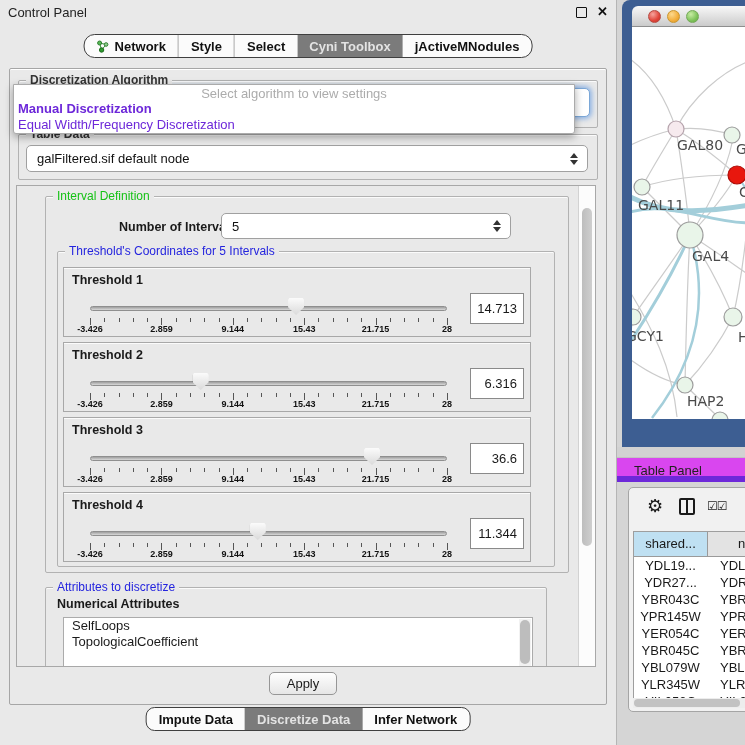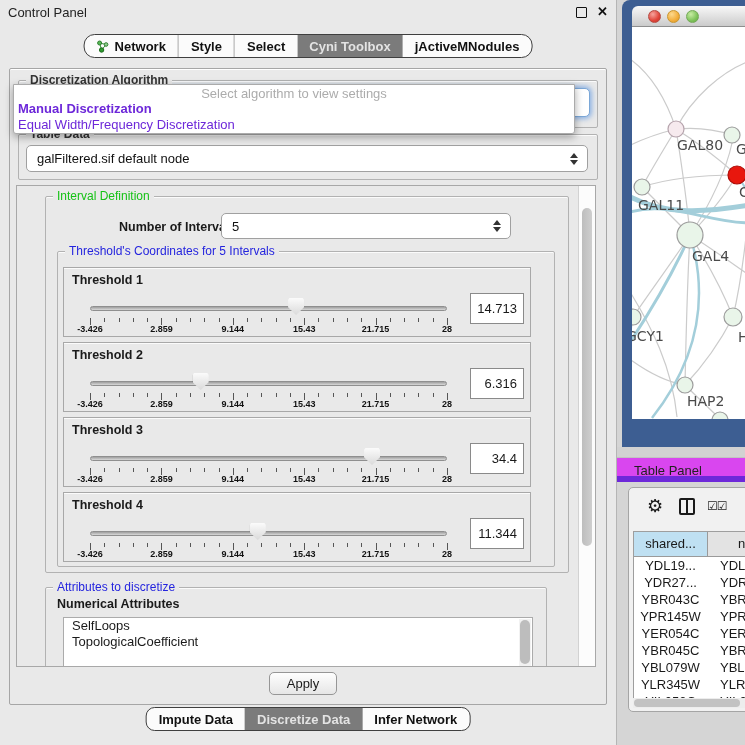--- a/index.html
+++ b/index.html
@@ -311,21 +311,21 @@
             <div class="tick minor" style="left: 340.16px;"></div>
             <div class="tick minor" style="left: 354.44px;"></div>
             <div class="tick minor" style="left: 368.72px;"></div>
             <div class="tick major" style="left: 383px;"></div>
             <div class="ticklabel" style="left: 26px;">-3.426</div>
             <div class="ticklabel" style="left: 97.4px;">2.859</div>
             <div class="ticklabel" style="left: 168.8px;">9.144</div>
             <div class="ticklabel" style="left: 240.2px;">15.43</div>
             <div class="ticklabel" style="left: 311.6px;">21.715</div>
             <div class="ticklabel" style="left: 383px;">28</div>
-            <div class="valbox">34.4</div>
+            <div class="valbox">36.6</div>
           </div>
           <div class="card" style="top: 306px;">
             <div class="card-label">Threshold 4</div>
             <div class="track"></div>
             <div class="thumb" style="left: 185.788px;"></div>
             <div class="tick major" style="left: 26px;"></div>
             <div class="tick minor" style="left: 40.28px;"></div>
             <div class="tick minor" style="left: 54.56px;"></div>
             <div class="tick minor" style="left: 68.84px;"></div>
             <div class="tick minor" style="left: 83.12px;"></div>

